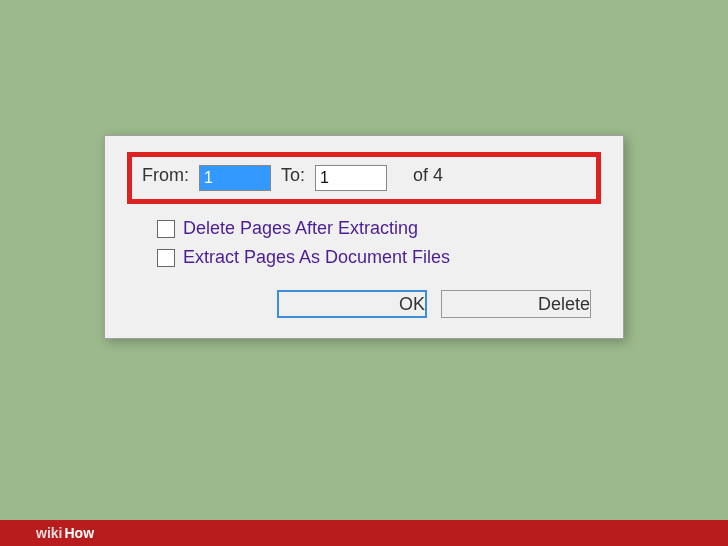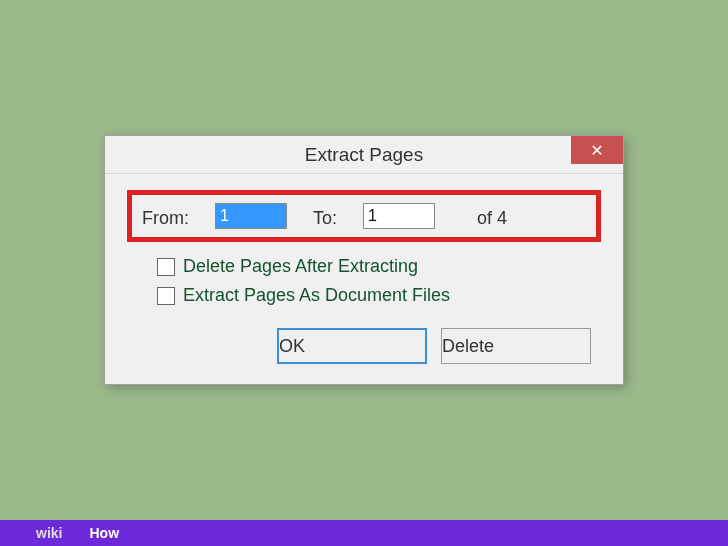--- a/index.html
+++ b/index.html
@@ -53,22 +53,22 @@
       cursor: pointer;
       font-family: Arial, sans-serif;
     }
     .content {
       padding: 10px 28px 20px 28px;
     }
     .page-range-row {
       border: 5px solid #d22;
       padding: 8px 10px;
       display: flex;
-      align-items: flex-end;
-      gap: 26px;
+      align-items: flex-start;
+      gap: 10px;
       font-size: 18px;
       color: #333;
       margin: 6px -6px 14px -6px;
     }
     .page-range-row label {
       margin-right: 0;
     }
     .page-input {
       width: 72px;
       height: 26px;
@@ -83,88 +83,81 @@
       color: #fff;
     }
     .of-text {
       margin-left: 16px;
     }
     .checkbox-row {
       display: flex;
       align-items: center;
       gap: 8px;
       font-size: 18px;
-      color: #14532d;
+      color: #4c1d95;
       margin: 6px 0 8px 24px;
     }
     .checkbox {
       width: 18px;
       height: 18px;
       border: 1px solid #666;
       background: #fff;
       display: inline-block;
       flex-shrink: 0;
     }
     .button-row {
       display: flex;
       justify-content: flex-end;
       gap: 14px;
       margin-top: 22px;
       padding-right: 4px;
     }
     .btn {
       width: 150px;
-      height: 36px;
+      height: 28px;
       background: #f0f0f0;
       border: 1px solid #999;
       font-size: 18px;
       color: #333;
       cursor: pointer;
       display: flex;
       align-items: center;
-      justify-content: flex-start;
+      justify-content: flex-end;
     }
     .btn.primary {
       border: 2px solid #3b8fd8;
     }
     .caption-bar {
       position: absolute;
       left: 0;
       bottom: 0;
       width: 100%;
       height: 26px;
-      background: #6d28d9;
+      background: #b91c1c;
       display: flex;
       align-items: center;
       padding-left: 36px;
       font-size: 14px;
       color: #fff;
-      gap: 25px;
     }
     .caption-bar .wiki {
       font-weight: bold;
       color: #ddd;
       margin-right: 2px;
     }
     .caption-bar .how {
       font-weight: bold;
       color: #fff;
       margin-right: 3px;
     }
   </style>
 </head>
 <body>
 
 <div class="dialog">
-  <div class="titlebar">
-    <span class="title-text">Extract Pages</span>
-    <div class="close-btn">
-      <span>✕</span>
-    </div>
-  </div>
   <div class="content">
     <div class="page-range-row">
       <label>From:</label>
       <input class="page-input selected" type="text" value="1" style="">
       <label>To:</label>
       <input class="page-input" type="text" value="1" style="">
       <span class="of-text">of 4</span>
     </div>
     <div class="checkbox-row">
       <span class="checkbox"></span>

